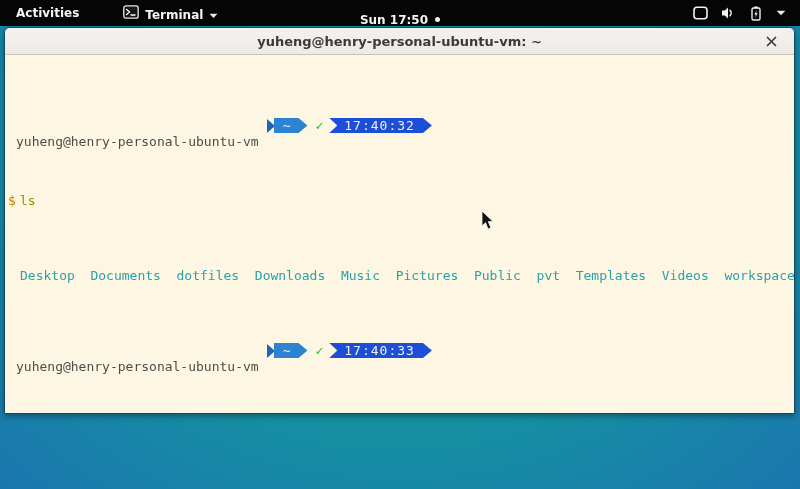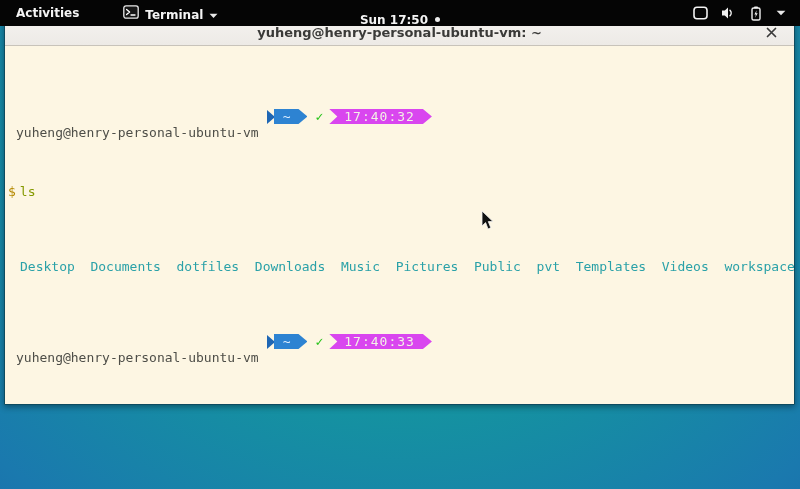--- a/index.html
+++ b/index.html
@@ -29,21 +29,21 @@
   .tb-center .clock-btn { pointer-events:auto; display:flex; align-items:center; gap:7px; }
   .notif-dot { width:5px; height:5px; border-radius:50%; background:#ececec; }
   .tb-right {
     position:absolute; right:0; top:0; height:26px;
     display:flex; align-items:center; gap:13px; padding-right:14px;
   }
   .tb-right svg { display:block; }
 
   
   .window {
-    position:absolute; left:4px; top:18px; width:791px; height:387px;
+    position:absolute; left:4px; top:27px; width:791px; height:387px;
     border:1px solid #0d4b60;
     border-radius:6px 6px 0 0;
     background:#fdf6e3;
     box-shadow:0 2px 6px rgba(0,20,30,.45);
     z-index:10;
     overflow:hidden;
   }
   .titlebar {
     height:27px; background:linear-gradient(#f4f2ef,#edeae6);
     border-bottom:1px solid #c8c3ba;
@@ -73,21 +73,21 @@
     border-left:8px solid #1e66b4; margin-right:-1px;
   }
   .pl-badge { height:15px; display:flex; align-items:center; }
   .pl-cwd {
     background:#2d83d2; color:#dcedff;
     padding:0 17px 0 9px;
     clip-path:polygon(0 0, calc(100% - 9px) 0, 100% 50%, calc(100% - 9px) 100%, 0 100%);
   }
   .check { color:#27c31a; font-weight:700; margin:0 6px 0 8px; font-size:13px; }
   .pl-time {
-    background:#d946ef; color:#f3f1e6;
+    background:#1d4ed8; color:#f3f1e6;
     padding:0 17px 0 15px; letter-spacing:1px;
     clip-path:polygon(0 0, calc(100% - 9px) 0, 100% 50%, calc(100% - 9px) 100%, 0 100%, 8px 50%);
   }
   .cmdline { display:flex; align-items:center; height:15px; }
   .dollar { color:#b58900; }
   .cmd { color:#859900; margin-left:4px; }
   .dirs { color:#2aa1a8;padding-left:12px; }
 
   
   .pointer { position:absolute; left:481px; top:210px; z-index:50; pointer-events:none; }

